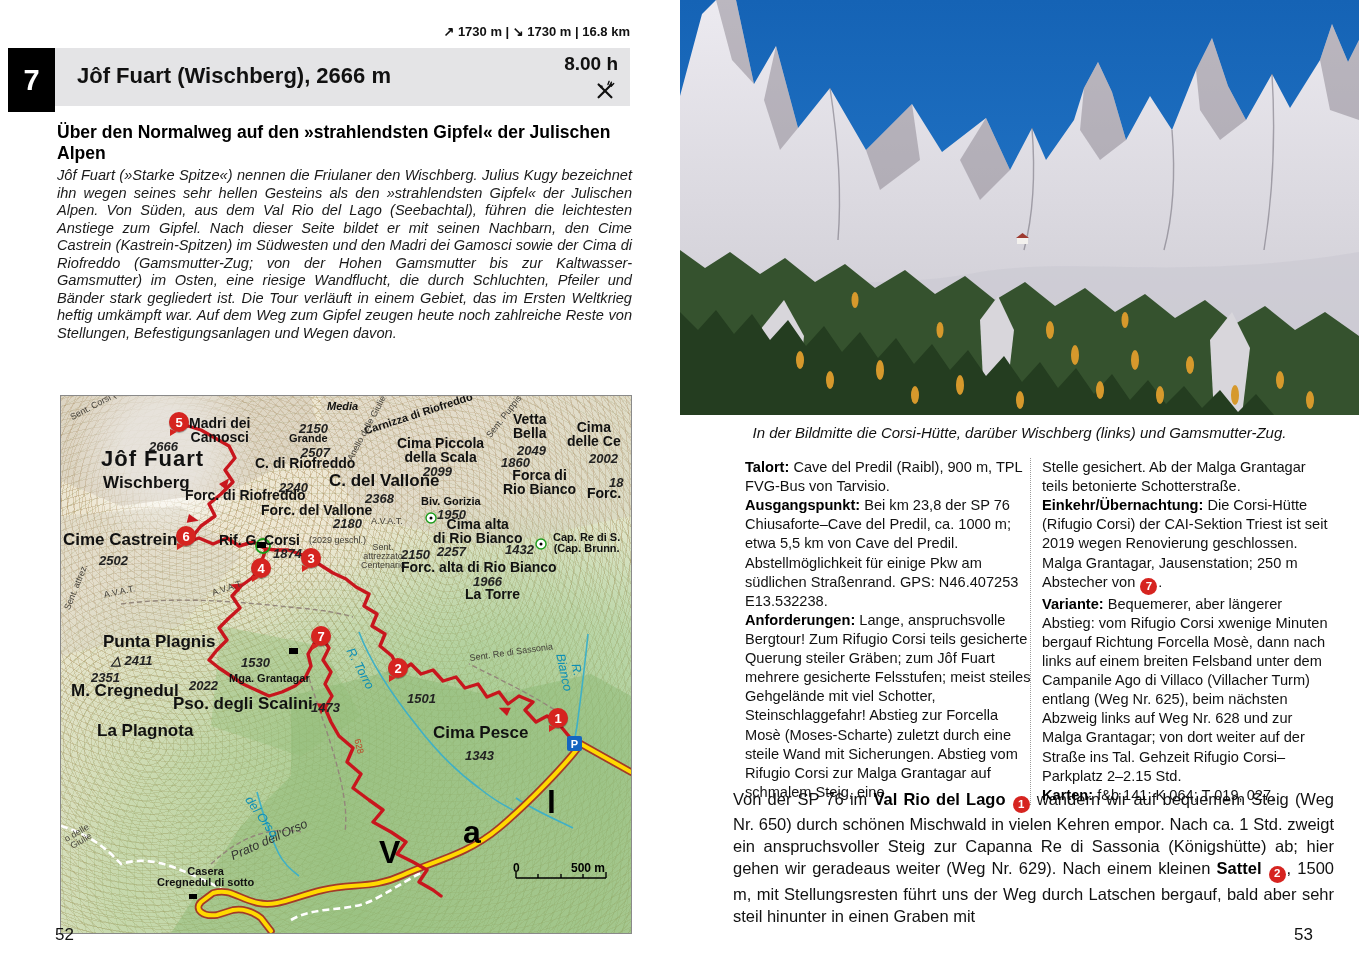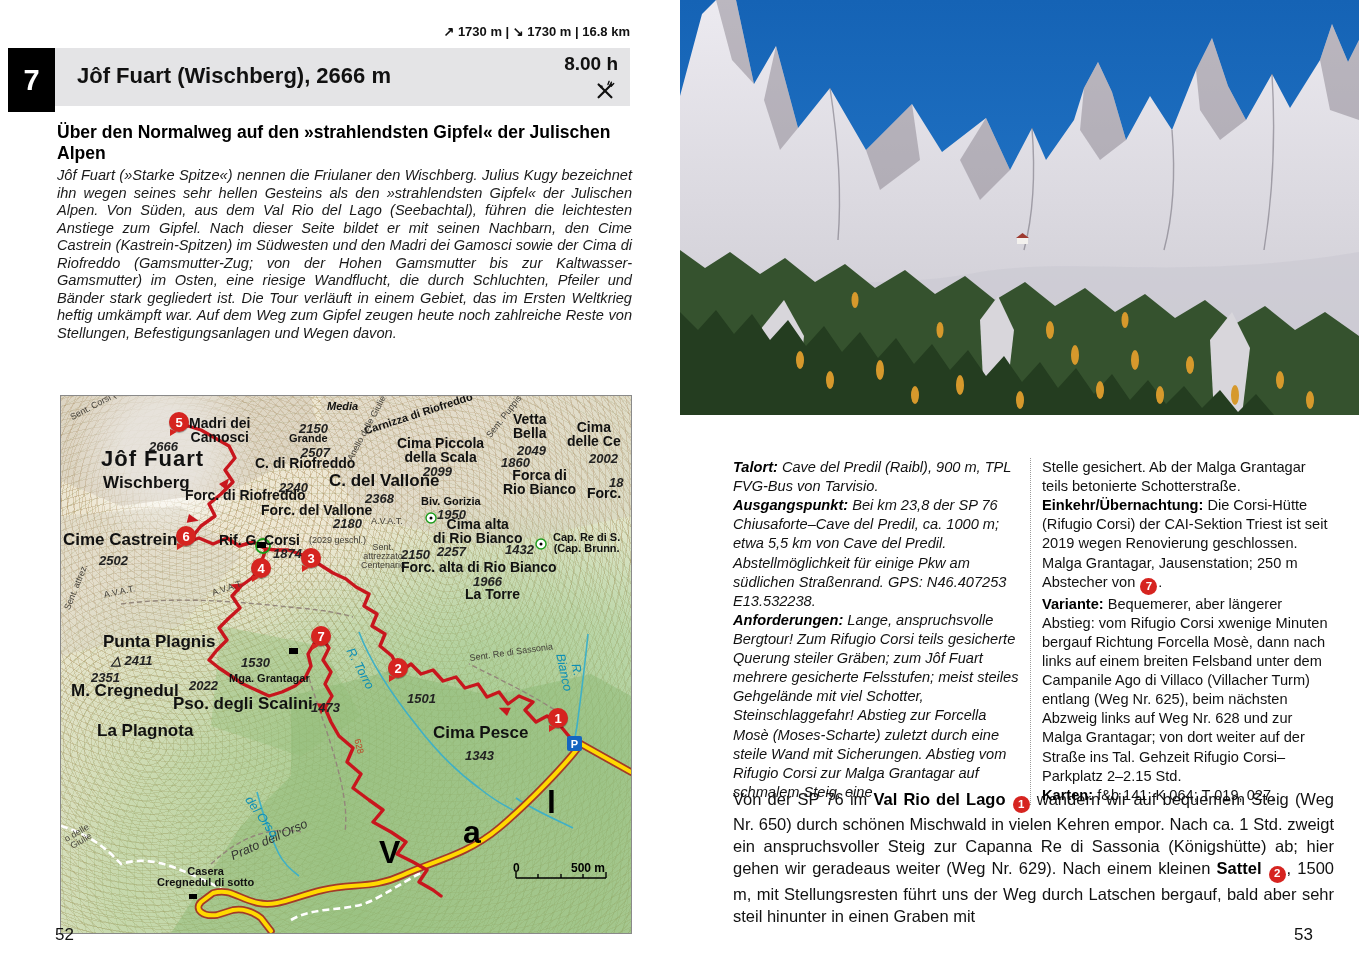--- a/index.html
+++ b/index.html
@@ -52,21 +52,21 @@
   .mk::after{content:'';position:absolute;left:1px;bottom:-4px;width:7px;height:7px;
       background:var(--marker_red,#d62420);clip-path:polygon(0 100%,0 0,100% 40%);}
   
   .photo{position:absolute;left:680px;top:0;width:679px;height:415px;}
   .caption{position:absolute;left:680px;top:424px;width:679px;text-align:center;
            font-style:italic;font-size:15px;color:#111;}
   .infocols{position:absolute;left:733px;top:458px;width:600px;}
   .infocol{font-size:14.6px;line-height:1.31;color:#111;}
   .infocol p{margin:0;}
   .infocol b{color:#000;}
-  #infoL{position:absolute;left:0;top:0;width:287px;font-style:italic;}
+  #infoL{position:absolute;left:12px;top:0;width:287px;}
   #infoR{position:absolute;left:297px;top:0;width:291px;border-left:1px dotted #9a9a9a;padding-left:11px;}
   .bodypara{position:absolute;left:733px;top:788px;width:601px;font-size:16.5px;line-height:1.34;
             text-align:justify;color:#111;}
   .bodypara b{color:#000;}
   .inmk{display:inline-flex;width:17px;height:17px;border-radius:50%;background:var(--marker_red,#d62420);
         color:#fff;font-size:11.5px;font-weight:700;font-style:normal;align-items:center;justify-content:center;
         vertical-align:-3px;margin:0 1px;}
 </style>
 </head>
 <body>
@@ -336,20 +336,21 @@
           <ellipse cx="445" cy="320" rx="3.5" ry="8"></ellipse>
       </g>
 
       <g>
         <rect x="337" y="238" width="11" height="6" fill="#f3f1ee"></rect>
         <polygon points="336,238 349,238 342.5,233" fill="#9e3a30"></polygon>
       </g>
     </svg>
   </div>
 
+  <div class="caption">In der Bildmitte die Corsi-Hütte, darüber Wischberg (links) und Gamsmutter-Zug.</div>
 
   <div class="infocols">
     <div id="infoL" class="infocol">
         <p><b>Talort:</b> Cave del Predil (Raibl), 900 m, TPL FVG-Bus von Tarvisio.</p>
         <p><b>Ausgangspunkt:</b> Bei km 23,8 der SP 76 Chiusaforte–Cave del Predil, ca. 1000 m; etwa 5,5 km von Cave del Predil. Abstellmöglichkeit für einige Pkw am südlichen Straßenrand. GPS: N46.407253 E13.532238.</p>
         <p><b>Anforderungen:</b> Lange, anspruchsvolle Bergtour! Zum Rifugio Corsi teils gesicherte Querung steiler Gräben; zum Jôf Fuart mehrere gesicherte Felsstufen; meist steiles Gehgelände mit viel Schotter, Steinschlaggefahr! Abstieg zur Forcella Mosè (Moses-Scharte) zuletzt durch eine steile Wand mit Sicherungen. Abstieg vom Rifugio Corsi zur Malga Grantagar auf schmalem Steig, eine</p>
       </div>
     <div id="infoR" class="infocol">
         <p>Stelle gesichert. Ab der Malga Grantagar teils betonierte Schotterstraße.</p>
         <p><b>Einkehr/Übernachtung:</b> Die Corsi-Hütte (Rifugio Corsi) der CAI-Sektion Triest ist seit 2019 wegen Renovierung geschlossen. Malga Grantagar, Jausenstation; 250 m Abstecher von <span class="inmk">7</span>.</p>

